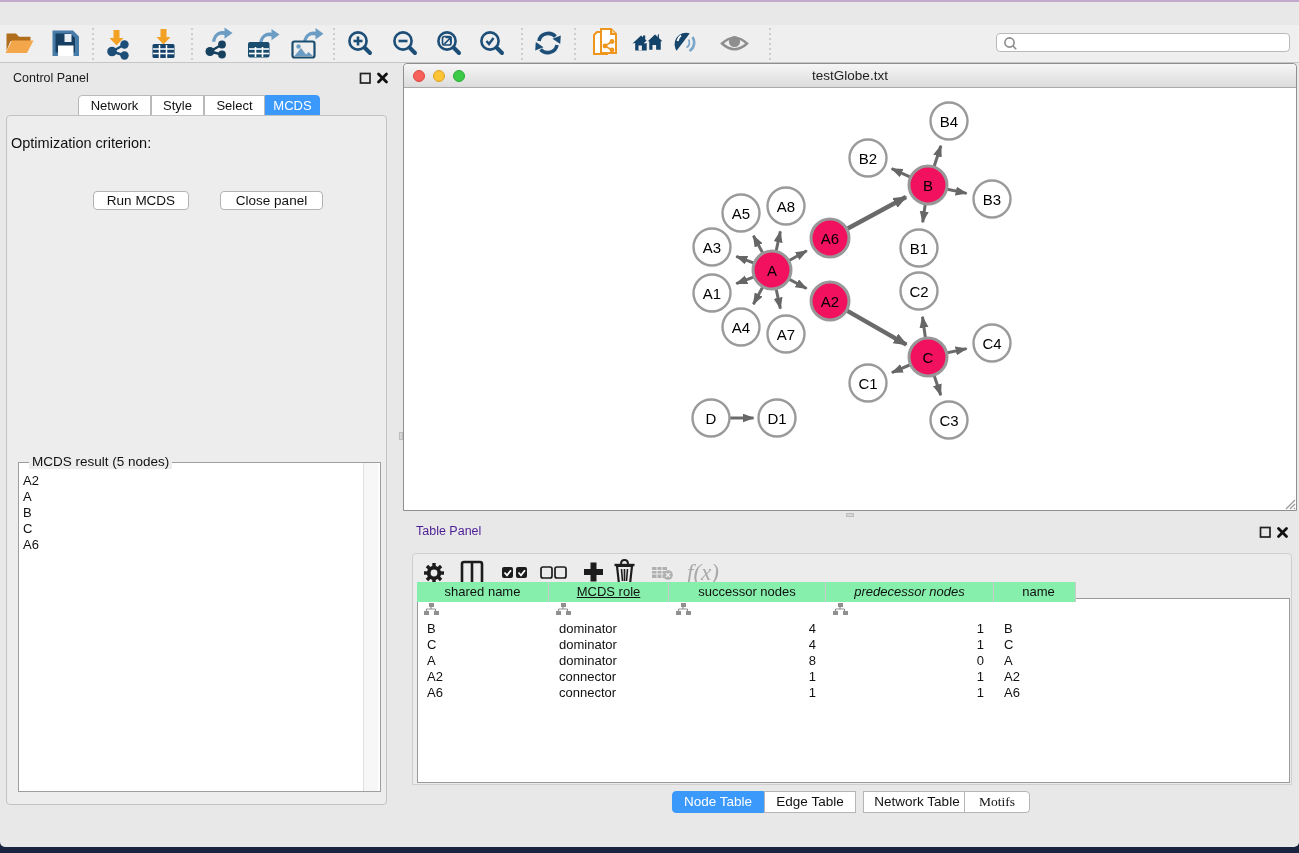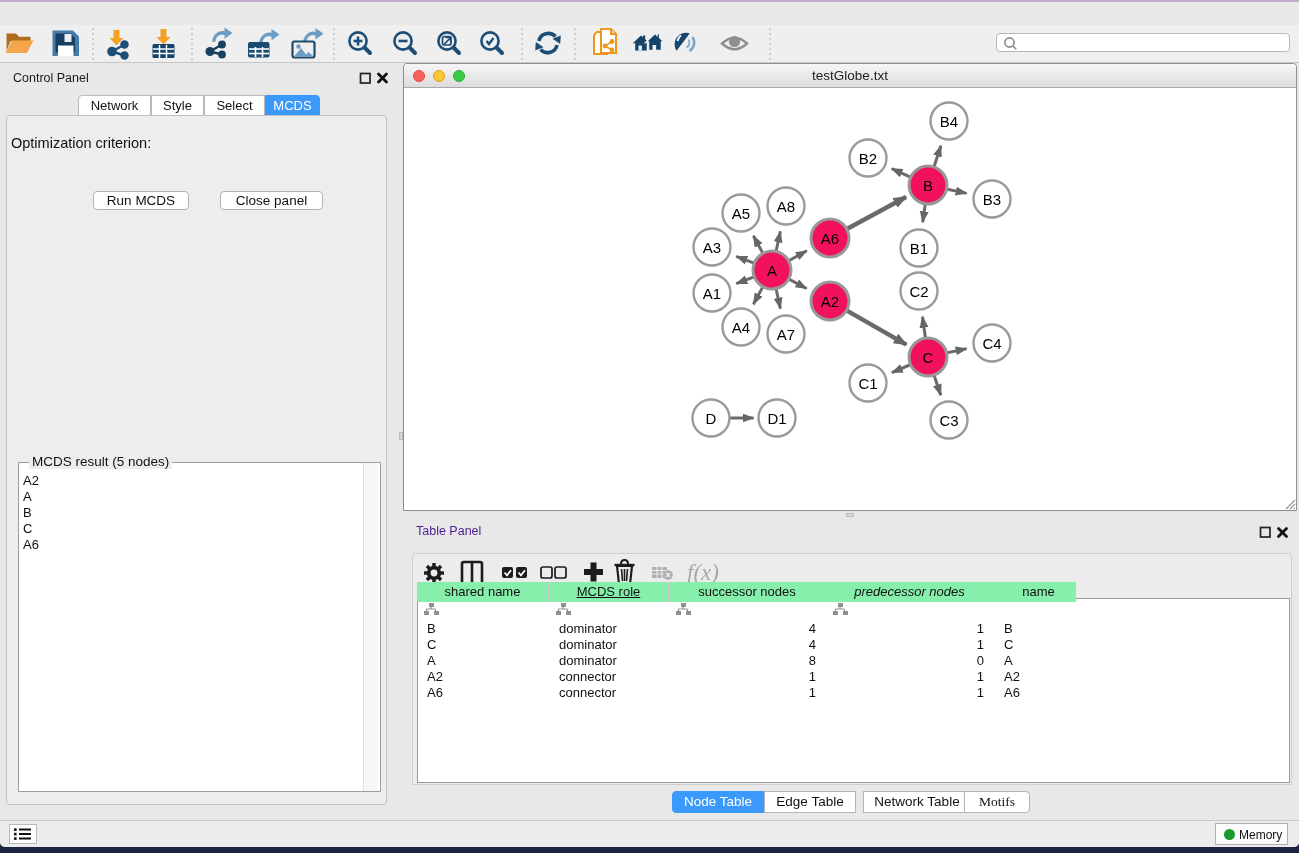--- a/index.html
+++ b/index.html
@@ -429,35 +429,20 @@
 <div class="td" style="left:884px;top:685px;width:100px;text-align:right;">1</div>
 <div class="td" style="left:1004px;top:621px;">B</div>
 <div class="td" style="left:1004px;top:637px;">C</div>
 <div class="td" style="left:1004px;top:653px;">A</div>
 <div class="td" style="left:1004px;top:669px;">A2</div>
 <div class="td" style="left:1004px;top:685px;">A6</div>
 <div class="btab" style="left:672px;width:92px;border-radius:4px 0 0 4px;background:#3b99fc;color:#fff;border-color:#3b99fc;">Node Table</div>
 <div class="btab" style="left:764px;width:92px;">Edge Table</div>
 <div class="btab" style="left:856px;width:108px;margin-left:7px;">Network Table</div>
 <div class="btab" style="left:964px;width:66px;border-radius:0 4px 4px 0;font-family:Liberation Serif, serif;">Motifs</div>
-<div id="statusbar">
-  <div id="listbtn"><svg width="26" height="18" viewBox="0 0 26 18">
-   <g stroke="#111" stroke-width="2.2">
-            <line x1="9" y1="4.5" x2="21" y2="4.5"></line>
-            <line x1="9" y1="9" x2="21" y2="9"></line>
-            <line x1="9" y1="13.5" x2="21" y2="13.5"></line>
-          </g>
-   <g fill="#111">
-            <rect x="4" y="3.3" width="2.6" height="2.6"></rect>
-            <rect x="4" y="7.8" width="2.6" height="2.6"></rect>
-            <rect x="4" y="12.3" width="2.6" height="2.6"></rect>
-          </g>
-  </svg></div>
-  <div id="membtn"><span style="display:inline-block;width:11px;height:11px;border-radius:50%;background:#189a2f;margin:5px 4px -1px 8px;"></span>Memory</div>
-</div>
 
 <svg class="abs" style="left:1284px;top:498px;" width="12" height="12" viewBox="0 0 12 12">
  <g stroke="#9a9a9a" stroke-width="1.2">
         <line x1="2" y1="11" x2="11" y2="2"></line>
         <line x1="6" y1="11" x2="11" y2="6"></line>
         <line x1="10" y1="11" x2="11" y2="10"></line>
       </g>
 </svg>
 <div class="abs" style="left:846px;top:513px;width:8px;height:4px;background:#d6d6d6;border:1px solid #bdbdbd;"></div>
 <div class="abs" style="left:399px;top:432px;width:4px;height:8px;background:#d6d6d6;border:1px solid #bdbdbd;"></div>

